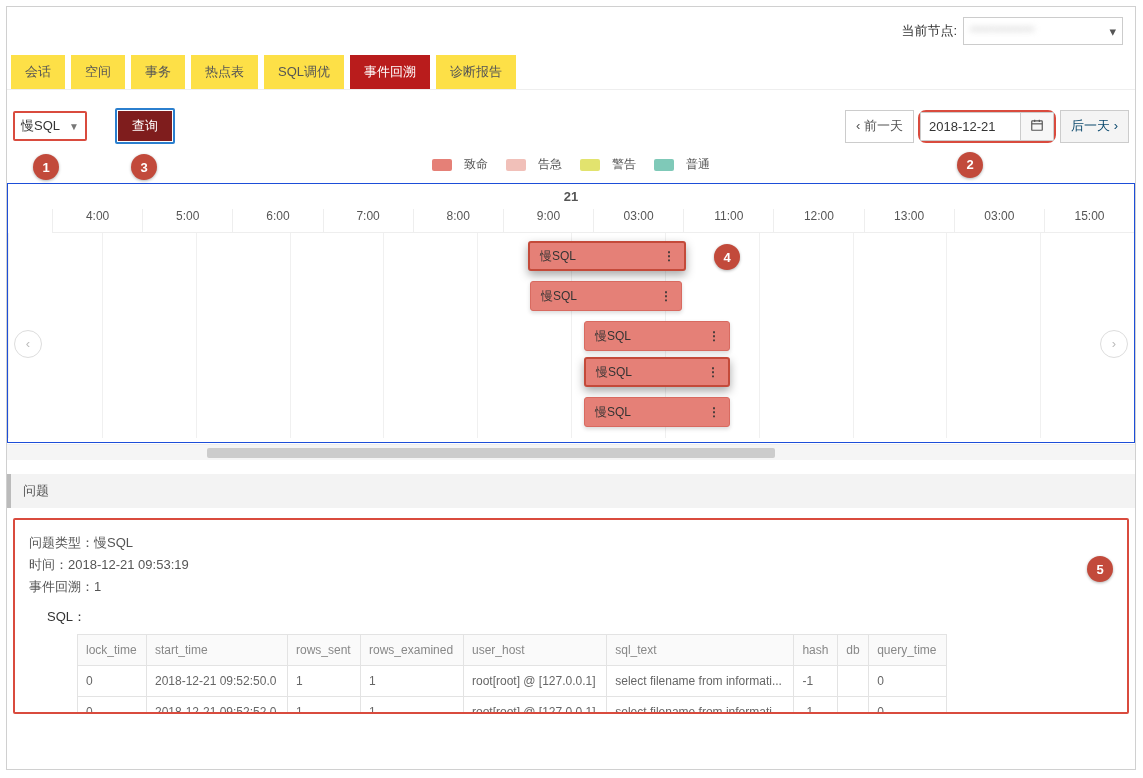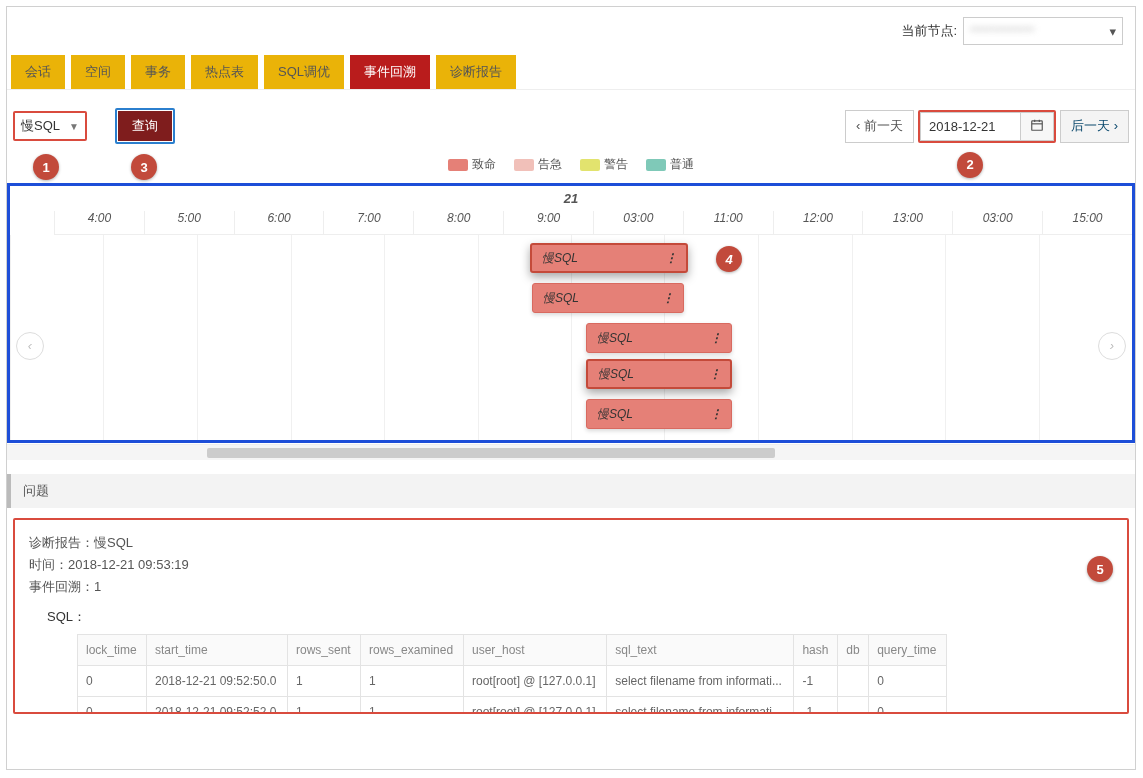--- a/index.html
+++ b/index.html
@@ -5,44 +5,44 @@
   * { box-sizing: border-box; margin: 0; padding: 0; }
   body { font-family: "Microsoft YaHei", Arial, sans-serif; font-size: 13px; color: #333; background: #fff; padding: 6px; }
   .frame { border: 1px solid #d0d0d0; width: 1130px; height: 764px; background: #fff; position: relative; overflow: hidden; }
   .header-row { display: flex; justify-content: flex-end; align-items: center; padding: 10px 12px; font-size: 13px; }
   .header-row .lbl { margin-right: 6px; color: #333; }
   .node-select { width: 160px; height: 28px; border: 1px solid #ccc; background: #fff; display: flex; align-items: center; justify-content: space-between; padding: 0 6px; color: #bbb; position: relative; }
   .node-select .caret { color: #555; }
   .node-blur { filter: blur(3px); color: #aaa; font-size: 11px; }
 
   .tabs { display: flex; border-bottom: 1px solid #eee; padding: 0 4px; }
-  .tab { background: #eab308; color: #555; padding: 8px 14px; margin-right: 6px; font-size: 13px; cursor: pointer; }
+  .tab { background: #fde047; color: #555; padding: 8px 14px; margin-right: 6px; font-size: 13px; cursor: pointer; }
   .tab.active { background: #b91c1c; color: #fff; }
 
   .toolbar-row { display: flex; justify-content: space-between; align-items: center; padding: 18px 6px 8px 6px; position: relative; }
   .left-group { display: flex; align-items: center; position: relative; }
   .sel { width: 74px; height: 30px; border: 1px solid #ccc; display: flex; align-items: center; justify-content: space-between; padding: 0 6px; color: #333; background: #fff; }
   .highlight-red { border: 2px solid #d94b3e; border-radius: 2px; }
   .highlight-blue { border: 2px solid #2b7fce; border-radius: 2px; }
   .btn-primary { background: #7f1d1d; color: #fff; padding: 6px 14px; cursor: pointer; }
   .btn-group-date { display: flex; align-items: stretch; }
   .btn-plain { border: 1px solid #ccc; background: #fff; padding: 6px 10px; color: #555; cursor: pointer; }
   .btn-plain.disabled { background: #f4f4f4; color: #0c4a6e; cursor: default; }
   .date-input { display: flex; align-items: stretch; }
   .date-input .txt { border: 1px solid #ccc; border-right: none; padding: 6px 8px; width: 100px; background: #fff; }
   .date-input .icon-box { border: 1px solid #ccc; background: #f7f7f7; width: 34px; display: flex; align-items: center; justify-content: center; }
   .caret-sm { font-size: 10px; color: #777; }
 
   .callout { width: 26px; height: 26px; background: #c24a3b; color: #fff; font-weight: bold; border-radius: 50%; display: flex; align-items: center; justify-content: center; position: absolute; font-size: 13px; box-shadow: 0 1px 3px rgba(0,0,0,.3); z-index: 20; }
 
   .legend { display: flex; justify-content: center; align-items: center; gap: 18px; padding: 4px 0 10px 0; font-size: 12px; color: #555; }
-  .legend-item { display: flex; align-items: center; gap: 4px; justify-content: space-between; }
+  .legend-item { display: flex; align-items: center; gap: 12px; justify-content: space-between; }
   .swatch { width: 20px; height: 12px; border-radius: 2px; }
 
-  .timeline { border: 3px solid #1d4ed8; position: relative; height: 260px; overflow: hidden; font-style: italic; }
+  .timeline { border: 1px solid #1d4ed8; position: relative; height: 260px; overflow: hidden; }
   .tl-date { text-align: center; color: #555; font-weight: bold; padding: 5px 0 5px 0; }
   .tl-hours { display: flex; height: 24px; border-bottom: 1px solid #eee; position: relative; margin-left: 44px; }
   .tl-hours > div { flex: 1; text-align: center; font-size: 12px; color: #555; border-left: 1px solid #eee; }
   .tl-body { position: relative; height: 205px; }
   .tl-body .gridline { position: absolute; top: 0; bottom: 0; width: 1px; background: #f0f0f0; }
   .tl-nav { position: absolute; top: 50%; width: 28px; height: 28px; margin-top: -6px; border: 1px solid #ddd; border-radius: 50%; display: flex; align-items: center; justify-content: center; color: #bbb; background: #fff; cursor: pointer; z-index: 5; }
   .tl-nav.left { left: 6px; }
   .tl-nav.right { right: 6px; }
 
   .tl-bar { position: absolute; height: 30px; background: #e58077; border: 1px solid #d86a60; border-radius: 3px; color: #333; display: flex; align-items: center; padding: 0 10px; font-size: 12px; box-shadow: 0 2px 4px rgba(0,0,0,.15); justify-content: space-between; }
@@ -95,21 +95,21 @@
       </div>
       <div class="callout" style="left:20px; top:46px;">1</div>
       <div class="callout" style="left:118px; top:46px;">3</div>
     </div>
 
     <div class="btn-group-date" style="position:relative;">
       <div class="btn-plain">
         <span>‹</span>
         <span>前一天</span>
       </div>
-      <div class="date-input highlight-red" style="margin:0 4px;">
+      <div class="date-input highlight-red" style="margin:0 4px;border-radius:8px;">
         <div class="txt">2018-12-21</div>
         <div class="icon-box">
           <span>
             <svg width="14" height="14" viewBox="0 0 24 24" fill="none" stroke="#555" stroke-width="2">
                 <rect x="3" y="5" width="18" height="16" rx="1"></rect>
                 <line x1="3" y1="10" x2="21" y2="10"></line>
                 <line x1="8" y1="3" x2="8" y2="7"></line>
                 <line x1="16" y1="3" x2="16" y2="7"></line>
               </svg>
           </span>
@@ -196,21 +196,21 @@
       </div>
     <div class="callout" style="left:706px; top:60px;">4</div>
   </div>
   <div class="hscroll">
       <div class="thumb"></div>
     </div>
 
   <div class="issues-panel">
     <div class="panel-head">问题</div>
     <div class="panel-body">
-      <div class="meta-line"><span>诊断报告：</span><span>慢SQL</span></div>
+      <div class="meta-line"><span>问题类型：</span><span>慢SQL</span></div>
       <div class="meta-line"><span>时间：</span><span>2018-12-21 09:53:19</span></div>
       <div class="meta-line"><span>事件回溯：</span><span>1</span></div>
       <div class="sql-lbl">SQL：</div>
       <table class="tbl">
         <thead>
             <tr id="tbl-head">
               <th>lock_time</th>
               <th>start_time</th>
               <th>rows_sent</th>
               <th>rows_examined</th>

